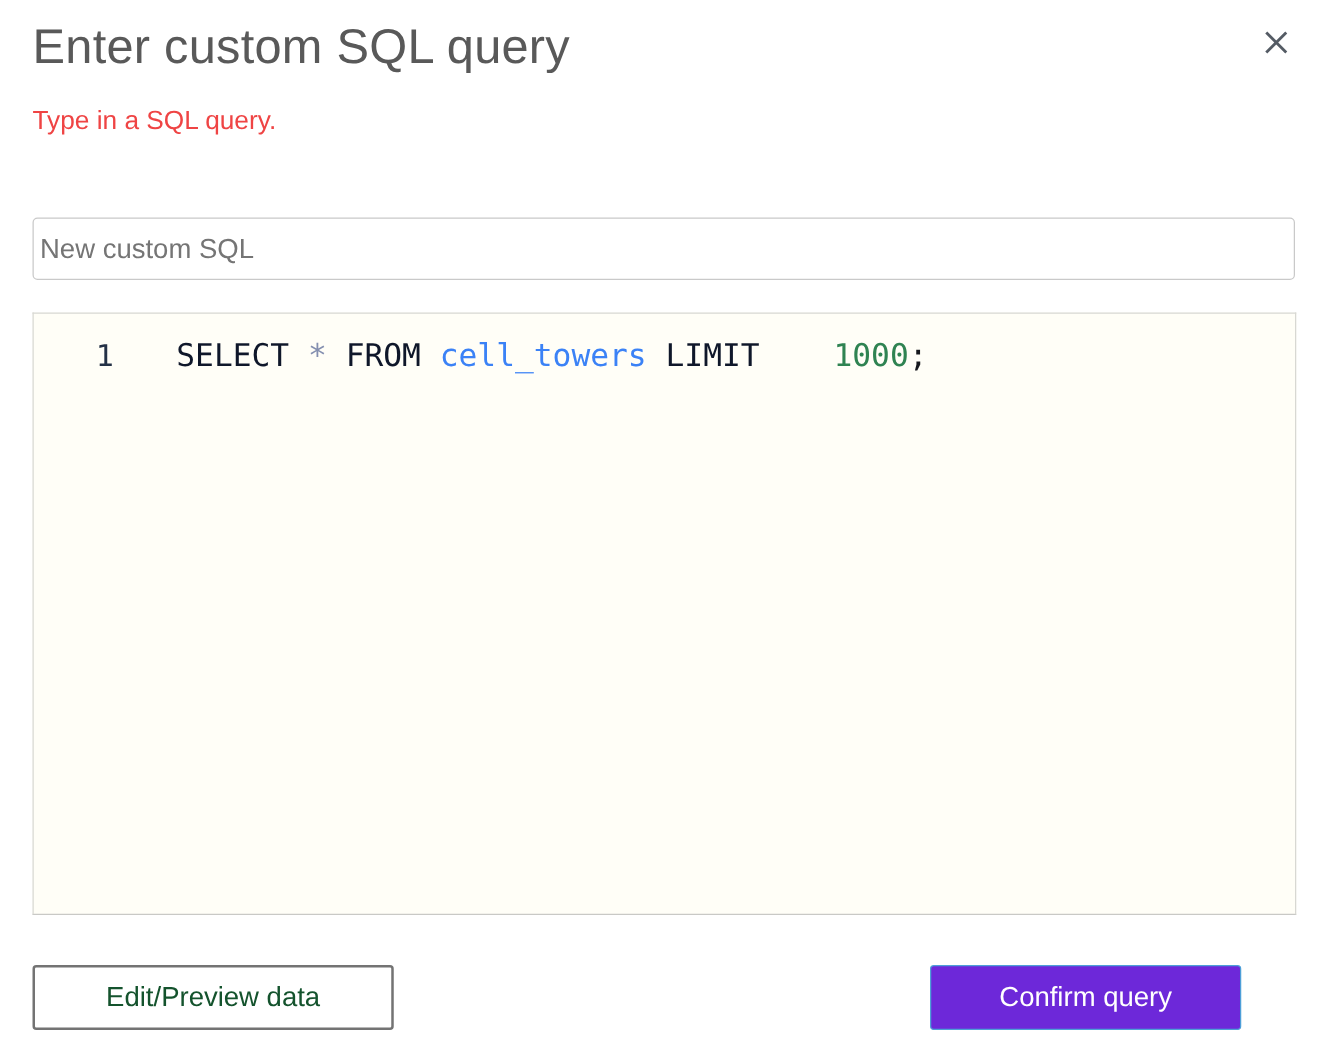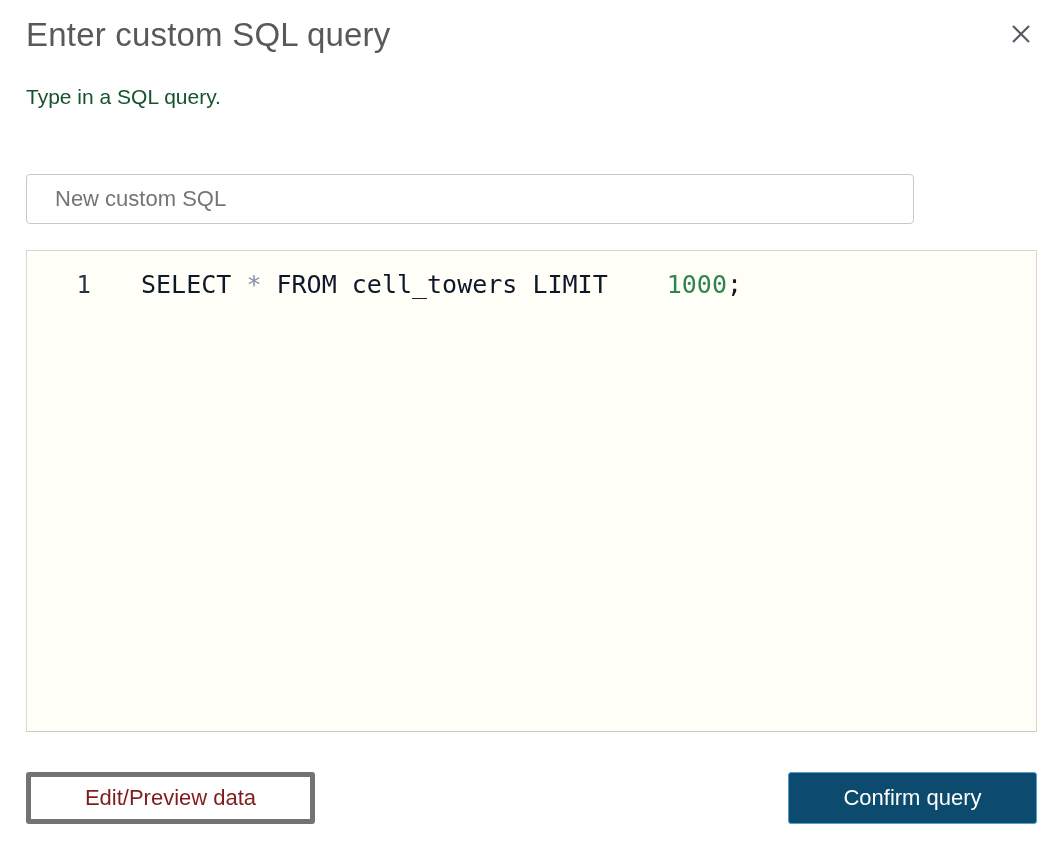--- a/index.html
+++ b/index.html
@@ -8,47 +8,47 @@
     background: #ffffff;
     font-family: "Liberation Sans", sans-serif;
     overflow: hidden;
     position: relative;
   }
   .dialog { position: absolute; inset: 0; background: #ffffff; }
 
   
   .dialog-title {
     position: absolute; left: 26px; top: 16px;
-    font-size: 33px; font-weight: 400; color: #595959;
+    font-size: 39px; font-weight: 400; color: #595959;
     letter-spacing: 0.2px;
   }
   .close-btn {
     position: absolute; right: 24px; top: 18px;
     width: 32px; height: 32px;
     background: none; border: none; cursor: pointer;
     display: flex; align-items: center; justify-content: center;
     color: #545b64;
   }
   .close-btn svg { display: block; }
 
   
   .dialog-subtitle {
     position: absolute; left: 26px; top: 85px;
-    font-size: 21px; font-weight: 400; color: #14532d;
+    font-size: 21px; font-weight: 400; color: #ef4444;
   }
 
   
   .name-input {
     position: absolute; left: 26px; top: 174px;
-    width: 888px; height: 50px;
+    width: 1010px; height: 50px;
     border: 1px solid #c9c9c9; border-radius: 4px;
     background: #ffffff;
     font-family: "Liberation Sans", sans-serif;
     font-size: 22px; color: #757575;
-    padding: 0 28px;
+    padding: 0 5px;
     outline: none;
   }
 
   
   .sql-editor {
     position: absolute; left: 26px; top: 250px;
     width: 1011px; height: 482px;
     background: #fffef7;
     border: 1px solid #d8d8d3;
     border-bottom-color: #c9c9c6;
@@ -64,40 +64,40 @@
     white-space: pre;
   }
   .gutter-cell {
     width: 78px; flex: none;
     text-align: right; padding-right: 14px;
     font-size: 24px; color: #243146;
   }
   .code-cell { padding-left: 36px; color: #16181d; }
   .tok-keyword  { color: #0f172a; }
   .tok-operator { color: #8590b0; }
-  .tok-identifier { color: #0f172a; }
+  .tok-identifier { color: #3b82f6; }
   .tok-number   { color: #2f8352; margin-left: 44px; }
   .tok-plain    { color: #16181d; }
 
   
   .btn {
     position: absolute; top: 772px; height: 52px;
     font-family: "Liberation Sans", sans-serif;
     font-size: 22px; border-radius: 3px;
     display: flex; align-items: center; justify-content: center;
     cursor: pointer;
   }
   .btn-secondary {
     left: 26px; width: 289px;
-    background: #ffffff; color: #7f1d1d;
-    border: 5px solid #737373;
+    background: #ffffff; color: #14532d;
+    border: 2px solid #737373;
   }
   .btn-primary {
-    left: 788px; width: 249px;
-    background: #0c4a6e; color: #ffffff;
+    left: 744px; width: 249px;
+    background: #6d28d9; color: #ffffff;
     border: 1px solid #4d9fd8;
   }
 </style>
 </head>
 <body>
 
 <div class="dialog">
 
   <h1 class="dialog-title">Enter custom SQL query</h1>
 

